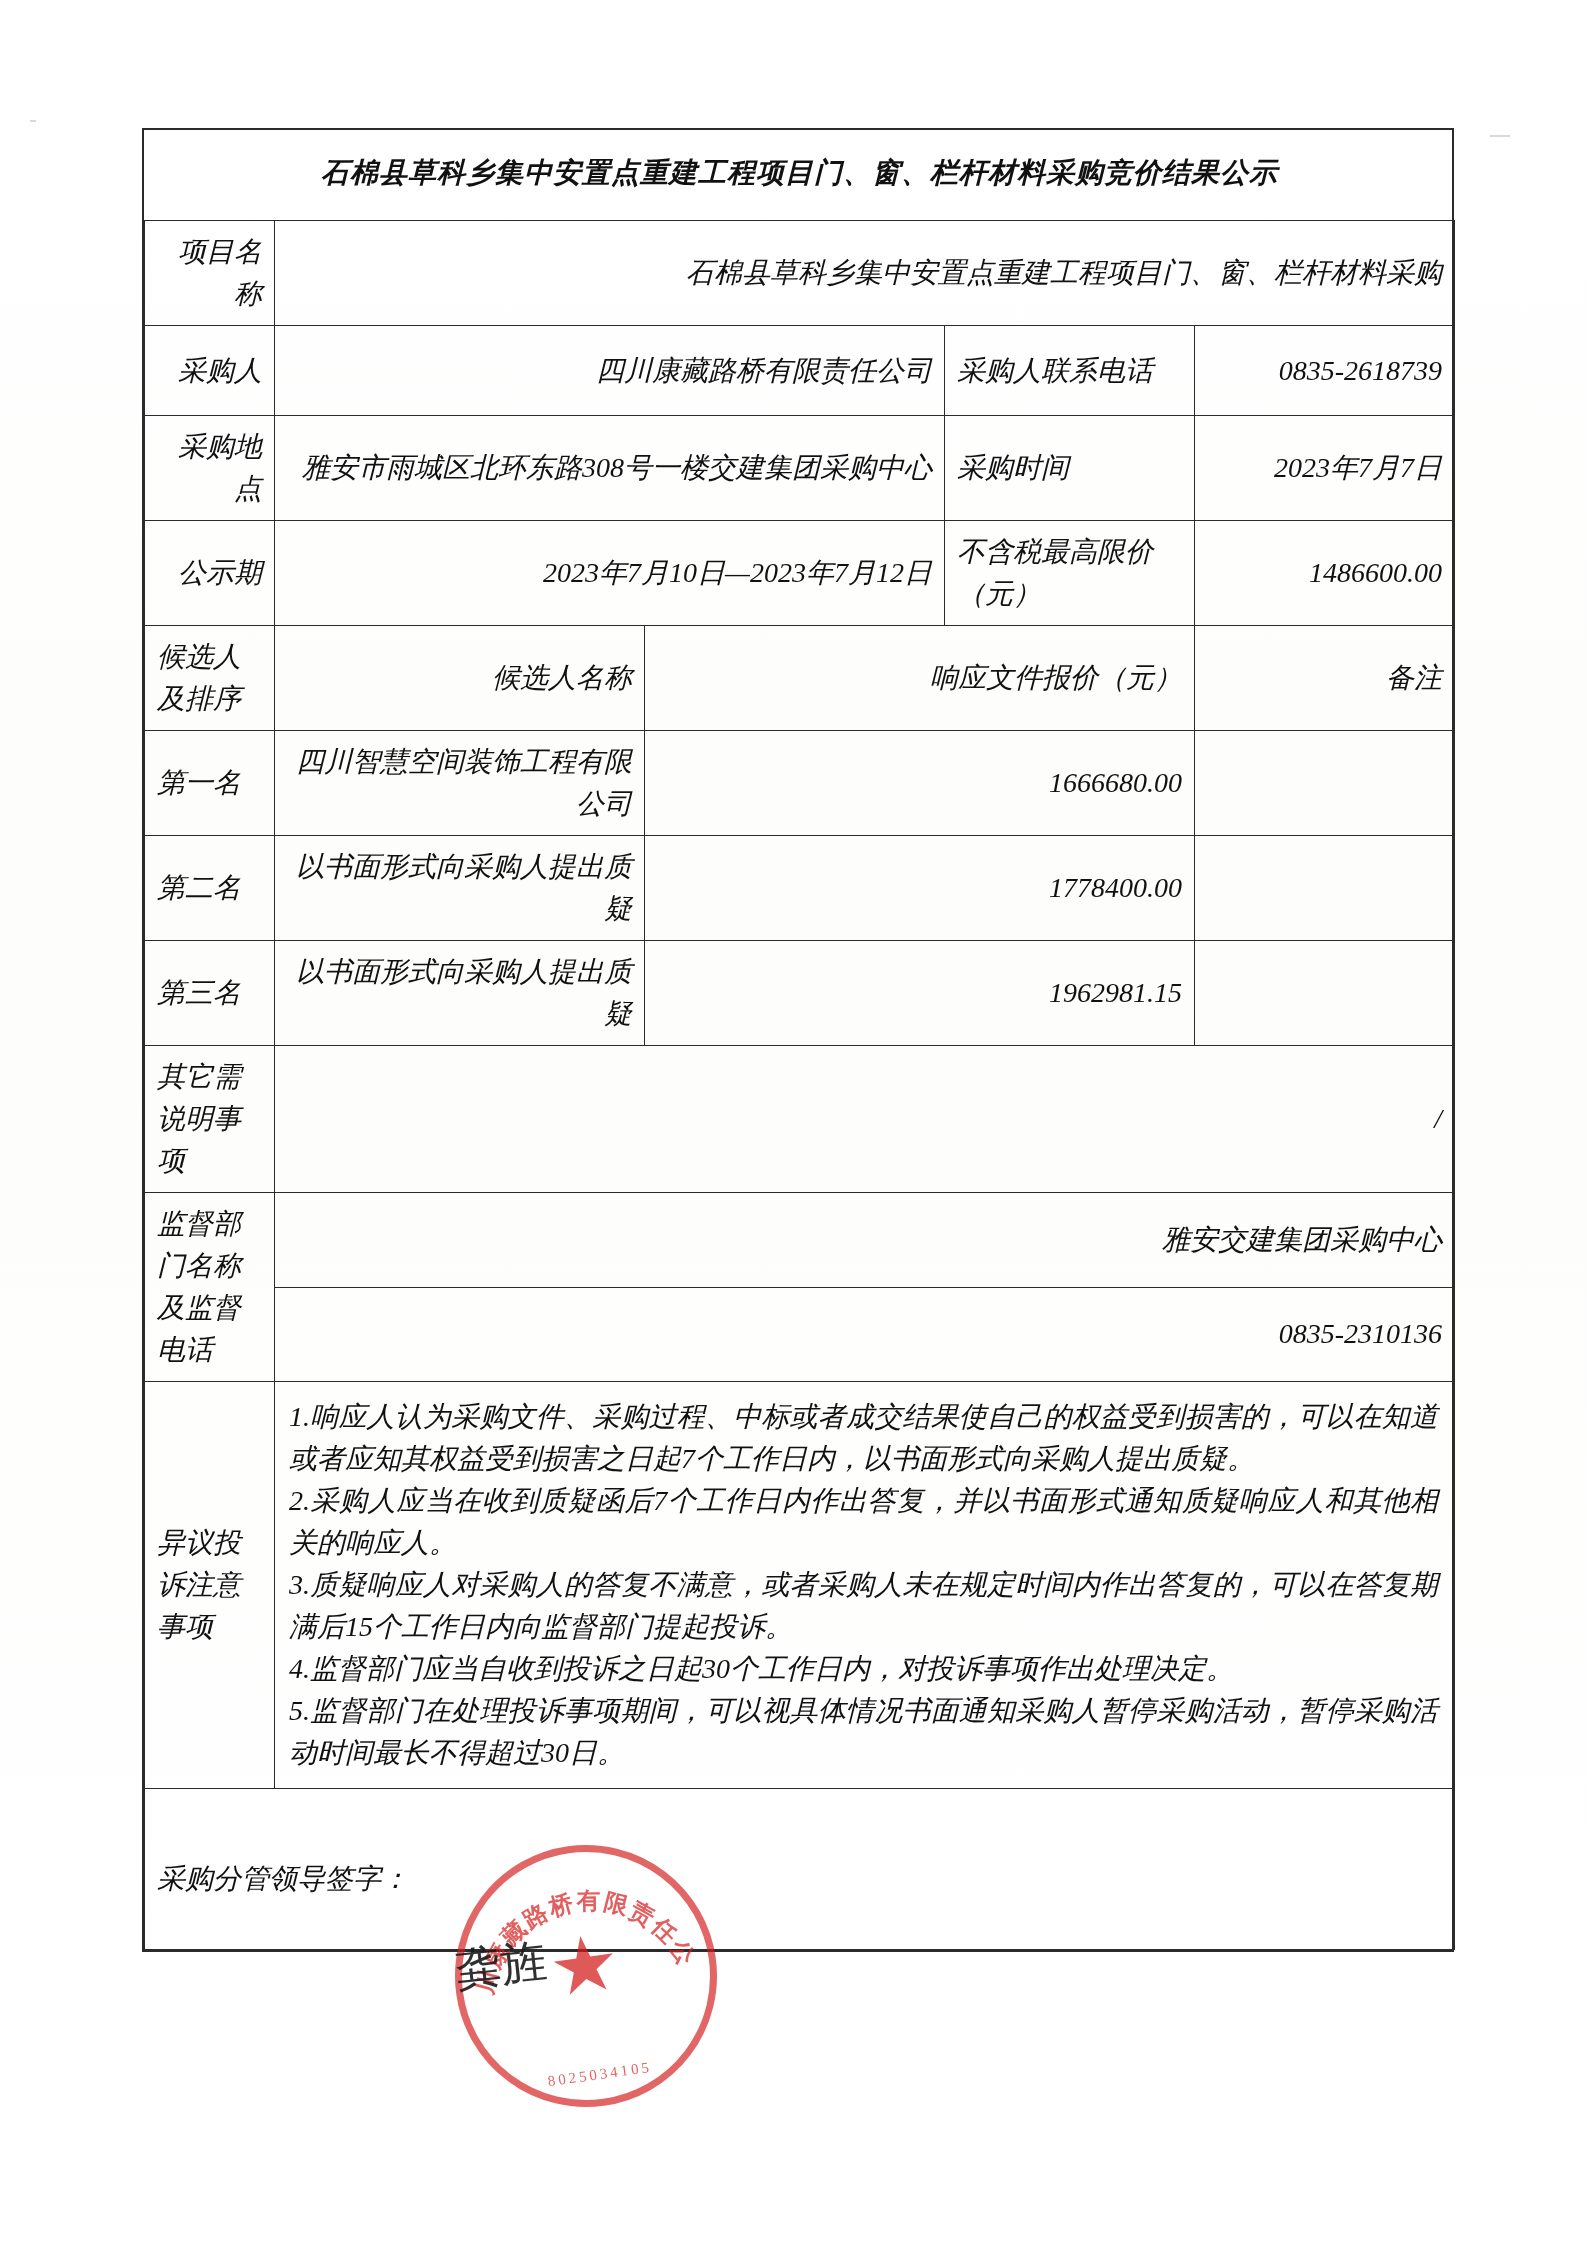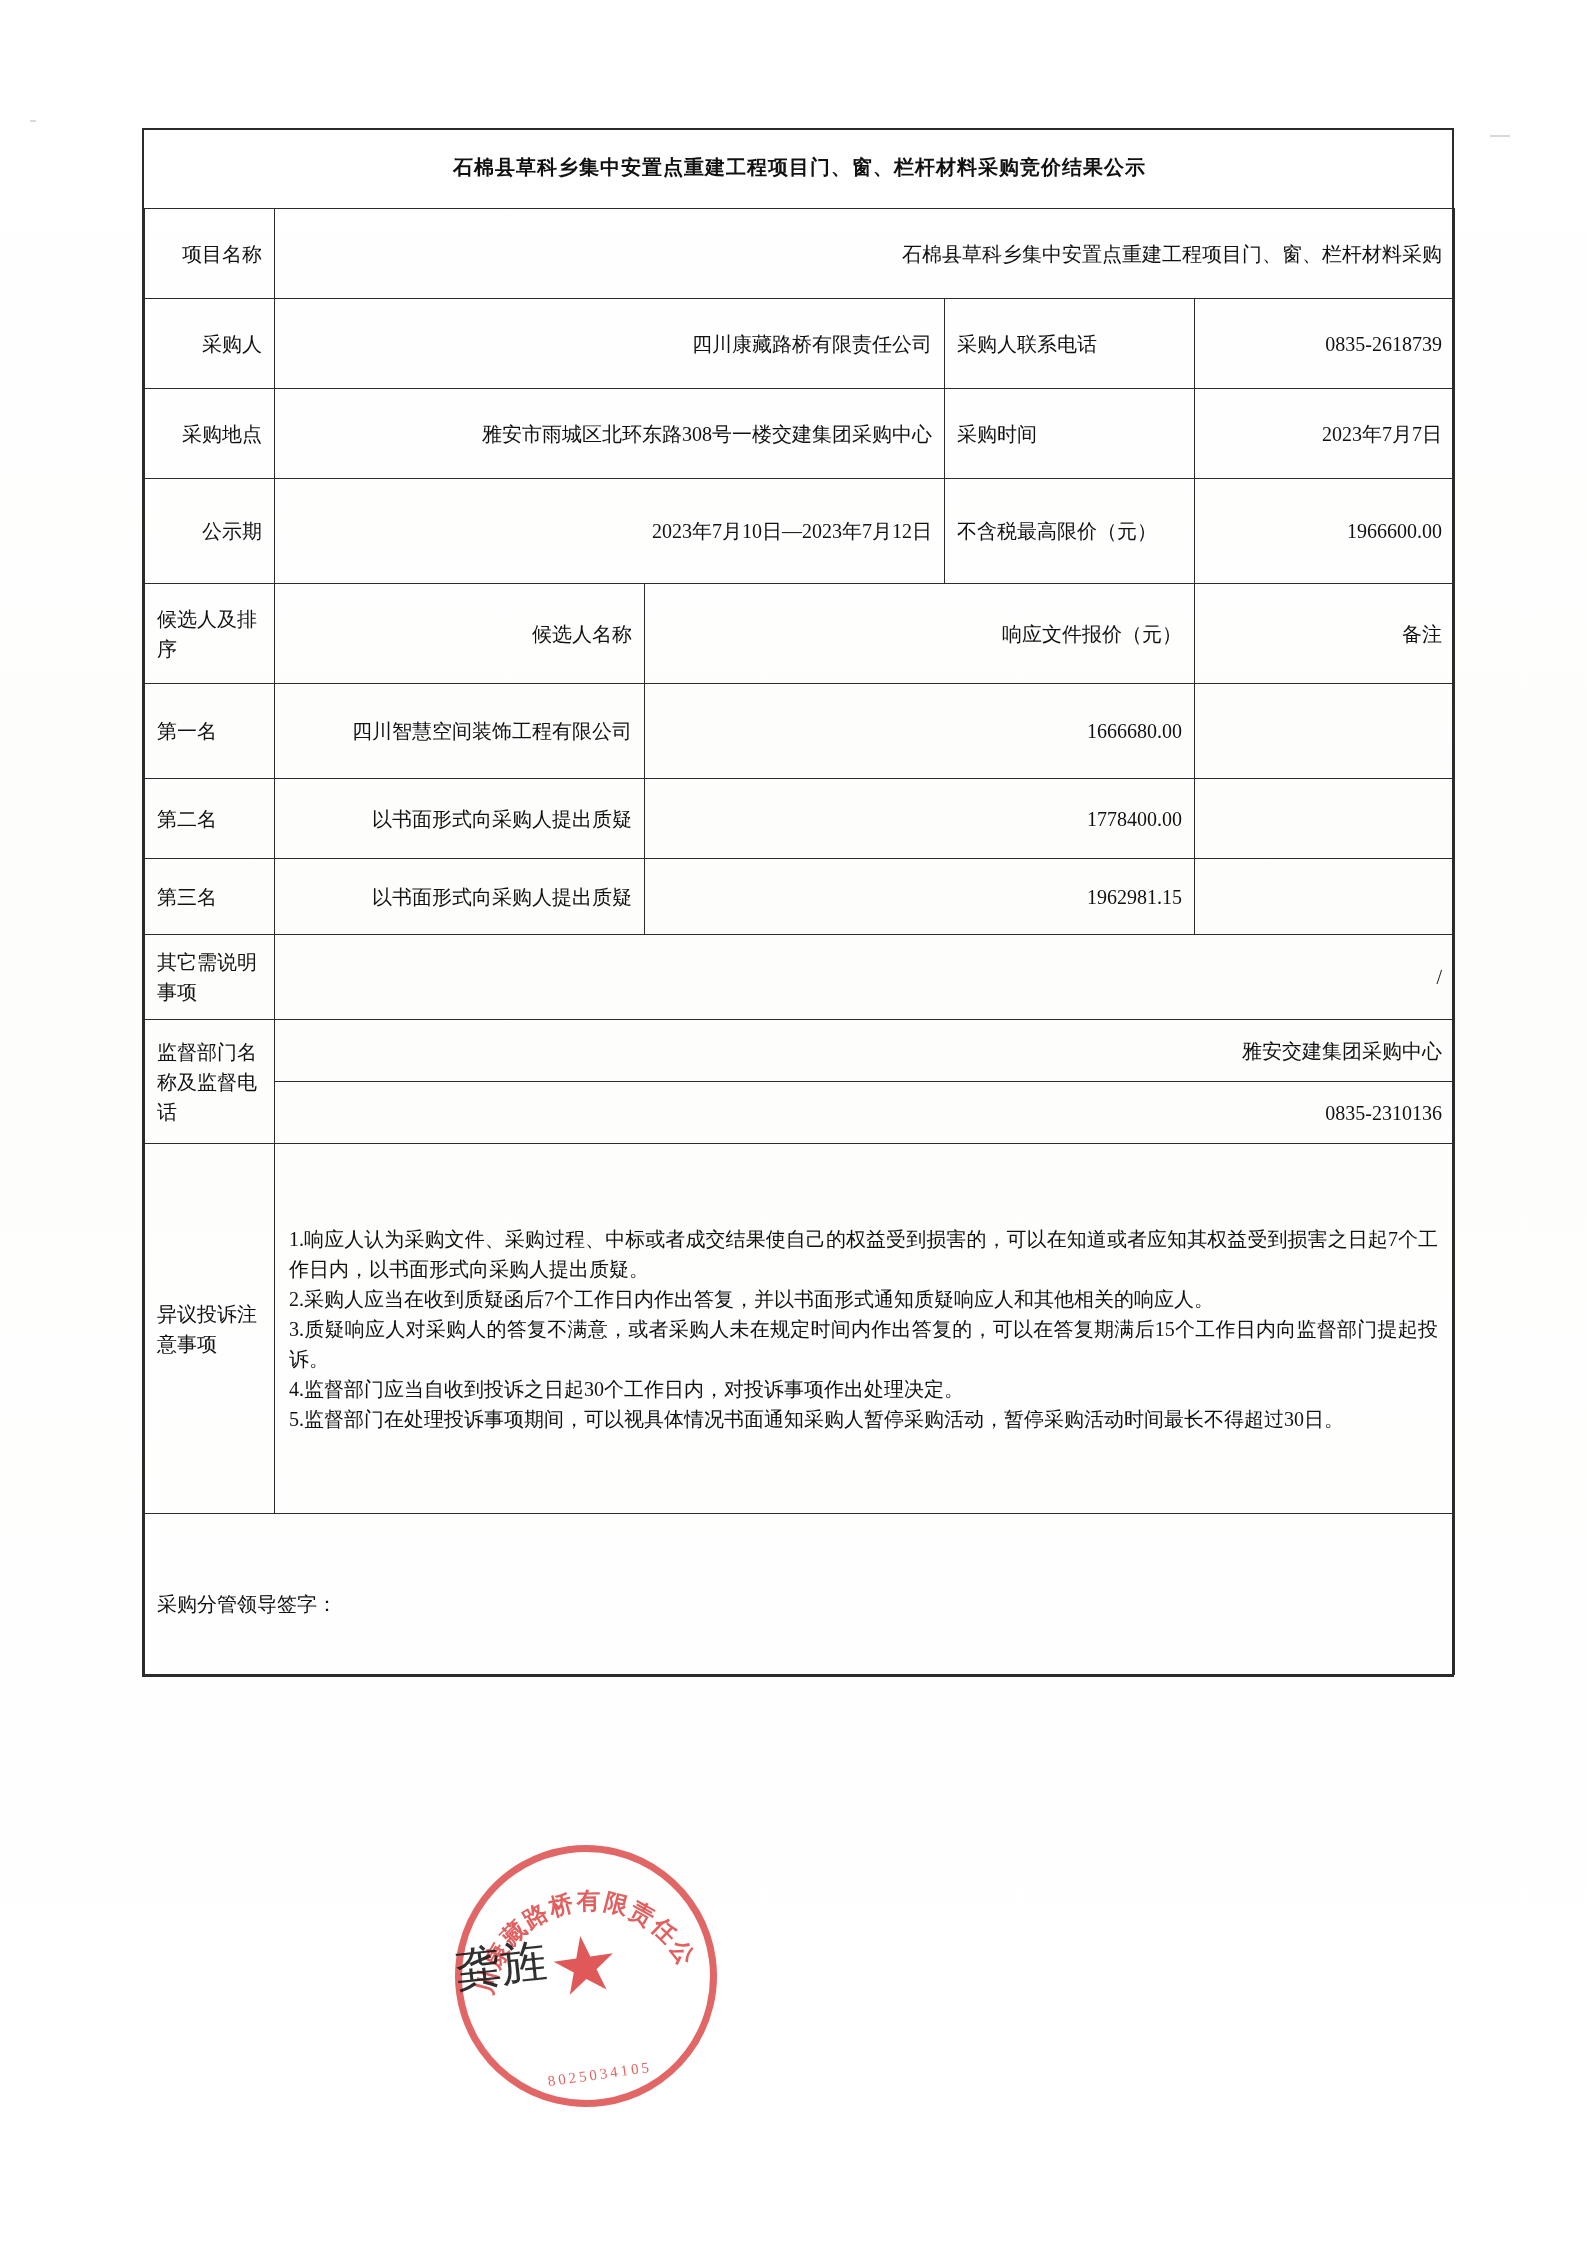--- a/index.html
+++ b/index.html
@@ -38,23 +38,24 @@
     box-sizing: border-box;
   }
   table.main {
     width: 100%;
     border-collapse: collapse;
     table-layout: fixed;
   }
   table.main td {
     border: 1.5px solid #2b2b2b;
     padding: 10px 12px;
-    font-size: 20px;
+    font-size: 28px;
     line-height: 1.5;
     vertical-align: middle;
+    font-style: italic;
   }
   .title-cell {
     border: none !important;
     text-align: center;
     font-size: 33px;
     font-weight: bold;
     letter-spacing: 1px;
     padding: 22px 40px 26px 40px !important;
     line-height: 1.45;
   }
@@ -195,21 +196,21 @@
           <td class="lbl">采购地点</td>
           <td class="val" colspan="2">雅安市雨城区北环东路308号一楼交建集团采购中心</td>
           <td class="lbl-c">采购时间</td>
           <td class="ctr">2023年7月7日</td>
         </tr>
 
         <tr style="height:105px;">
           <td class="lbl">公示期</td>
           <td class="ctr" colspan="2">2023年7月10日—2023年7月12日</td>
           <td class="lbl-c">不含税最高限价（元）</td>
-          <td class="ctr">1966600.00</td>
+          <td class="ctr">1486600.00</td>
         </tr>
 
         <tr style="height:100px;">
           <td class="lbl-c">候选人及排序</td>
           <td class="ctr">候选人名称</td>
           <td class="ctr" colspan="2">响应文件报价（元）</td>
           <td class="ctr">备注</td>
         </tr>
 
         <tr style="height:95px;">

